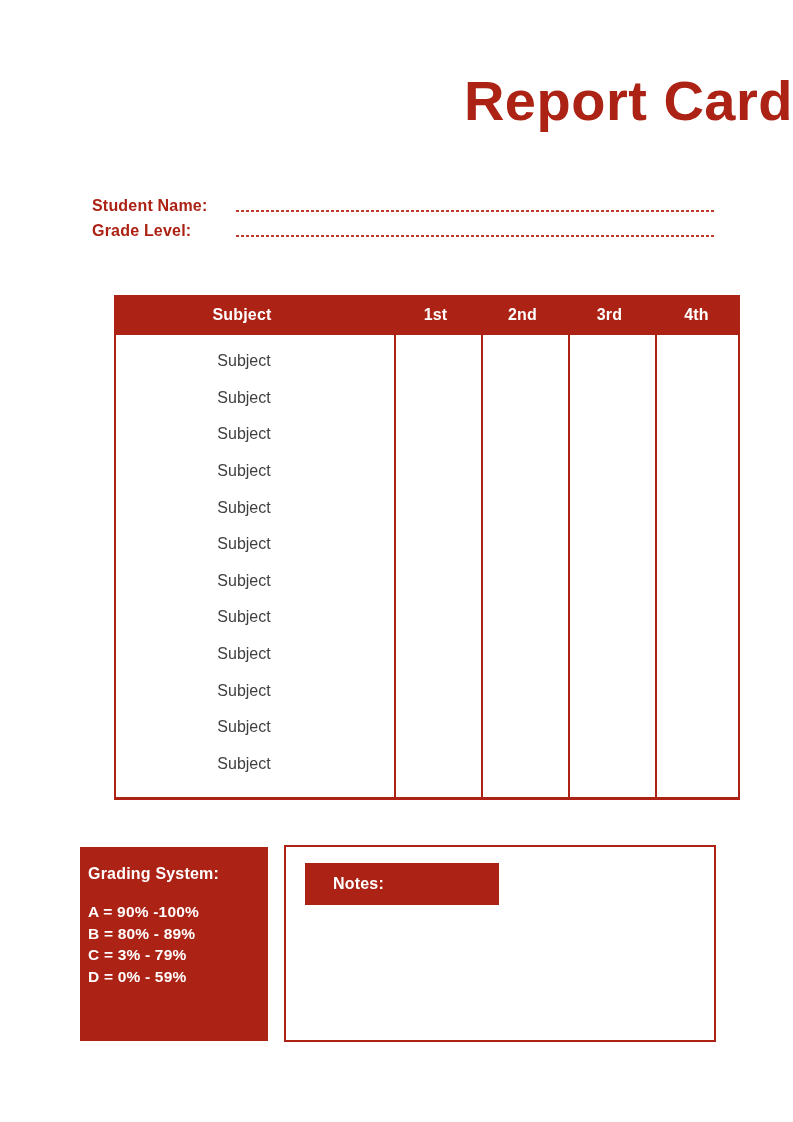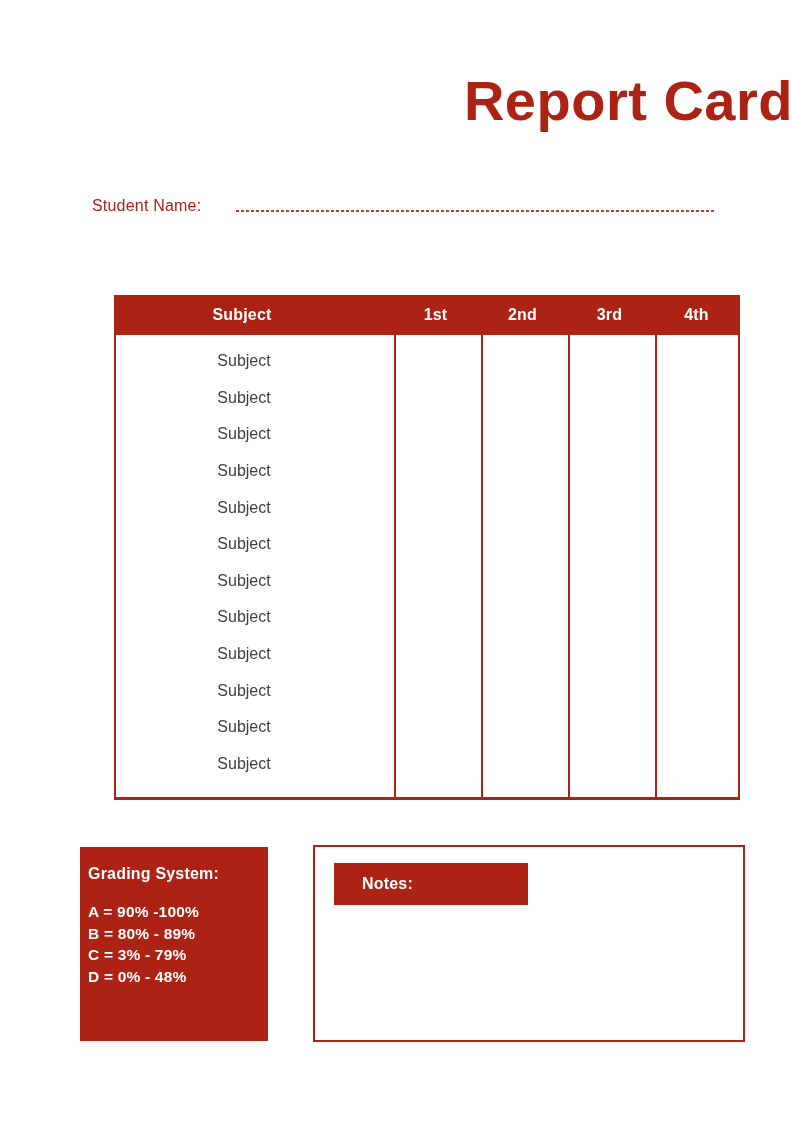--- a/index.html
+++ b/index.html
@@ -15,21 +15,21 @@
   }
   .title-wrap{position:absolute;left:38px;right:0;top:70px;text-align:right;}
   .title{
     font-size:56px;font-weight:800;color:var(--brand-red);
     letter-spacing:.5px;line-height:1.1;
   }
   
   .fields{position:absolute;left:92px;top:193px;width:624px;}
   .field-row{display:flex;height:25px;align-items:flex-end;}
   .field-label{
-    width:144px;font-size:16px;font-weight:normal;color:var(--brand-red);
+    width:144px;font-size:16px;font-weight:bold;color:var(--brand-red);
     line-height:24px;letter-spacing:.2px;
   }
   .field-line{
     flex:1;height:2px;margin-bottom:6px;
     background-image:repeating-linear-gradient(90deg,var(--line-red) 0 3px,transparent 3px 5px);
   }
   
   .gtable{position:absolute;left:90px;top:295px;width:626px;padding-left:24px;}
   .gtable-header{
     display:grid;grid-template-columns:278px 87px 87px 87px 1fr;
@@ -59,39 +59,43 @@
     position:absolute;left:80px;top:847px;width:188px;height:194px;
     background:var(--brand-red);color:#ffffff;box-sizing:border-box;
     padding:18px 8px 0 8px;
   }
   .grading-title{font-size:16px;font-weight:bold;letter-spacing:.2px;}
   .grading-scale{margin-top:18px;}
   .grading-line{font-size:15.5px;font-weight:bold;line-height:21.5px;letter-spacing:.2px;}
   
   .notes-box{
     position:absolute;left:284px;top:845px;width:432px;height:197px;
-    box-sizing:border-box;border:2px solid var(--brand-red);background:#ffffff;margin-left:29px;
+    box-sizing:border-box;border:2px solid var(--brand-red);background:#ffffff;
   }
   .notes-tab{
     position:absolute;left:19px;top:16px;width:194px;height:42px;
     background:var(--brand-red);color:#ffffff;font-weight:bold;font-size:16px;
     line-height:42px;padding-left:28px;box-sizing:border-box;letter-spacing:.2px;
   }
   .notes-content{position:absolute;left:20px;top:70px;right:18px;bottom:10px;}
 </style>
 </head>
 <body>
 
 <div class="title-wrap">
   <span class="title">Report Card</span>
 </div>
 
 <div class="fields">
   <div class="field-row">
     <span class="field-label">Student Name:</span>
+    <span class="field-line"></span>
+  </div>
+  <div class="field-row">
+    <span class="field-label">Grade Level:</span>
     <span class="field-line"></span>
   </div>
 </div>
 
 <div class="gtable">
   <div class="gtable-header">
     <div class="th th-subject">Subject</div>
     <div class="th">1st</div>
     <div class="th">2nd</div>
     <div class="th">3rd</div>
@@ -118,20 +122,20 @@
     <div class="grade-col"></div>
   </div>
 </div>
 
 <div class="grading-box">
   <div class="grading-title">Grading System:</div>
   <div class="grading-scale">
     <div class="grading-line">A = 90% -100%</div>
     <div class="grading-line">B = 80% - 89%</div>
     <div class="grading-line">C = 3% - 79%</div>
-    <div class="grading-line">D = 0% - 48%</div>
+    <div class="grading-line">D = 0% - 59%</div>
   </div>
 </div>
 
 <div class="notes-box">
   <div class="notes-tab">Notes:</div>
   <div class="notes-content"></div>
 </div>
 
 </body></html>

